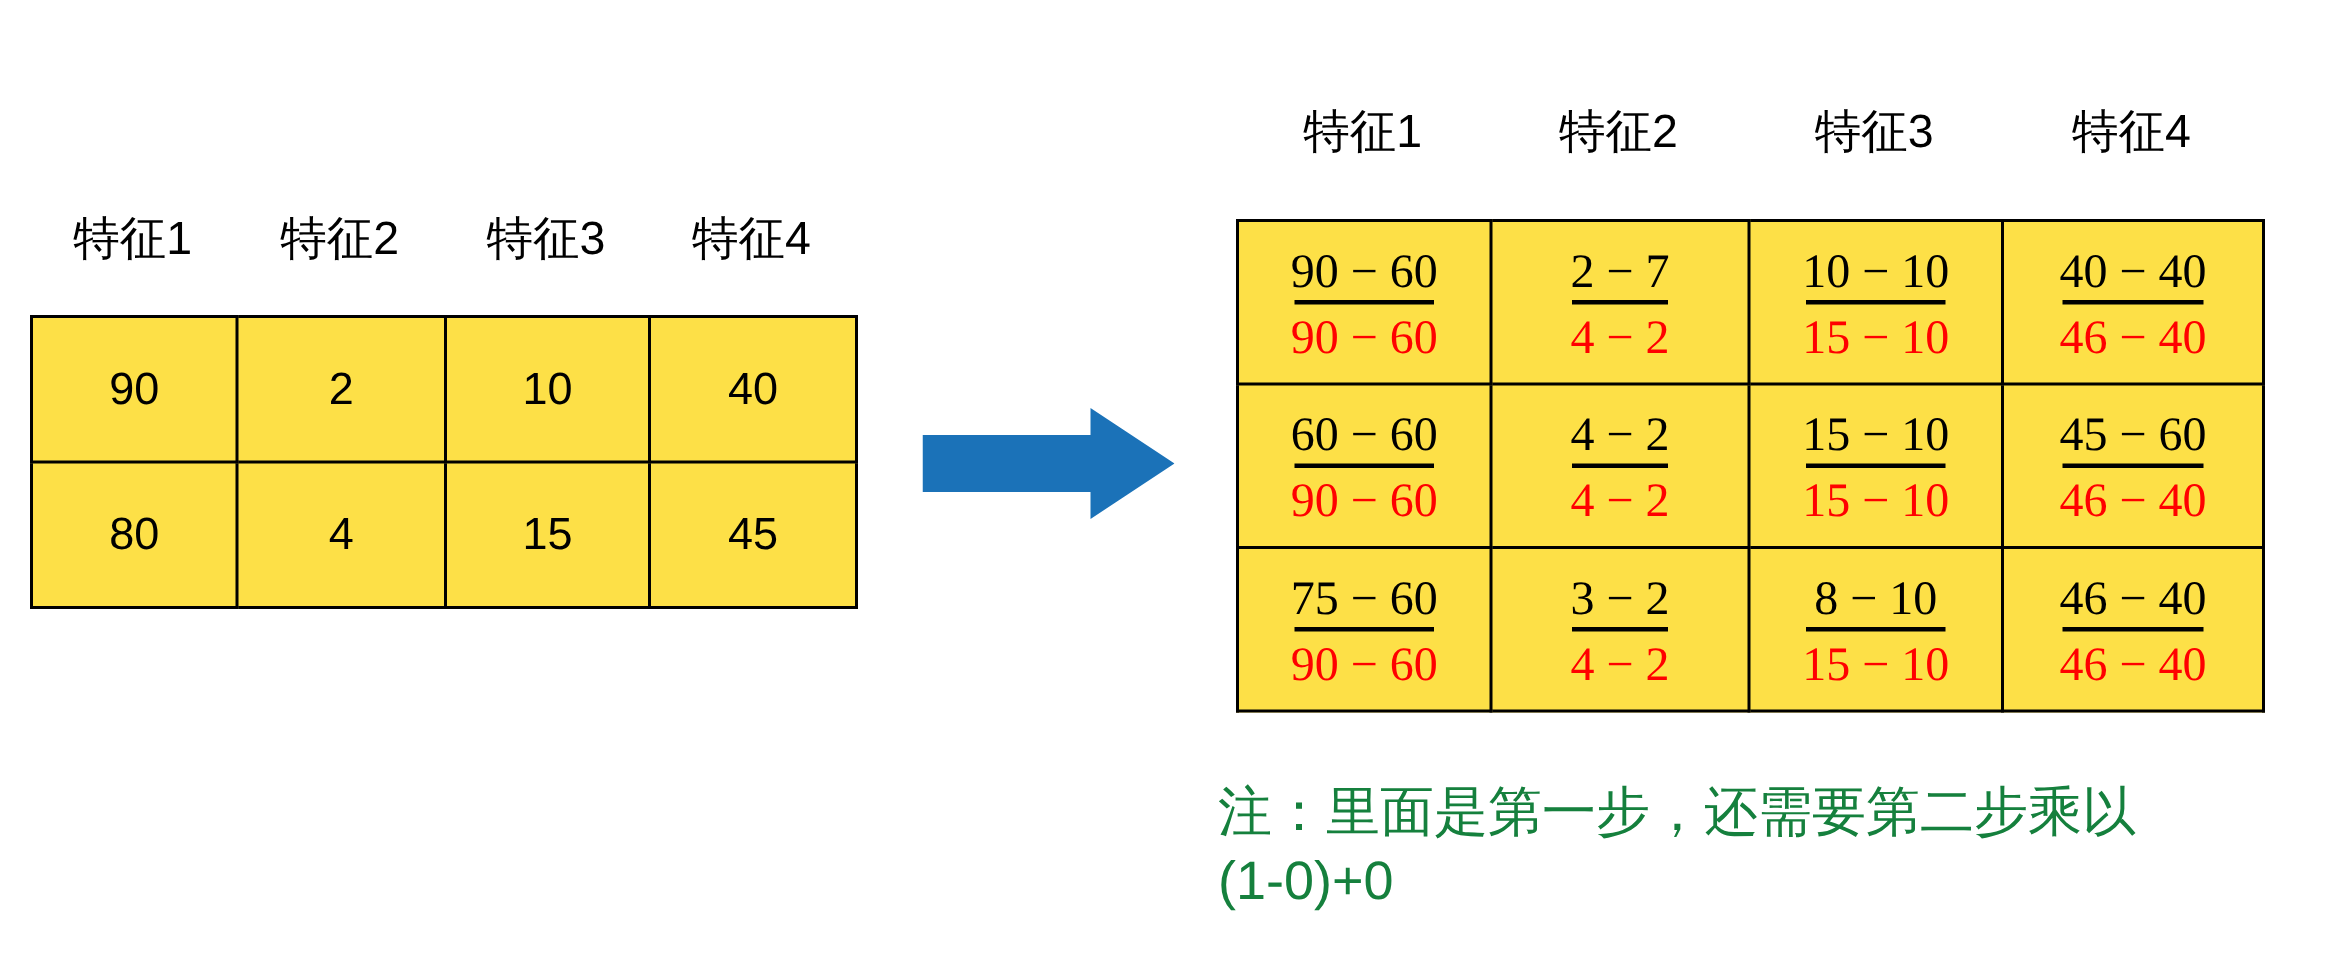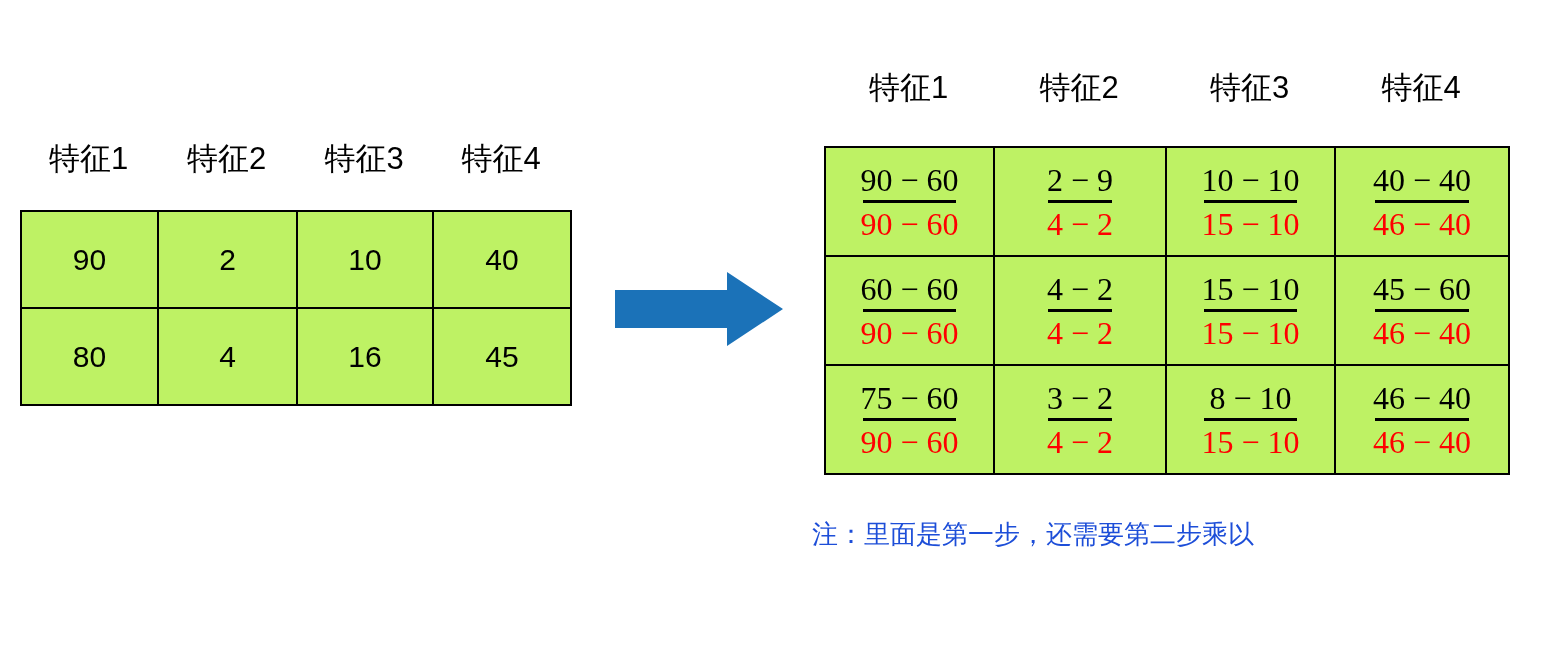--- a/index.html
+++ b/index.html
@@ -28,21 +28,21 @@
     line-height: 1.05;
     color: #000000;
     white-space: nowrap;
   }
 
   
   .grid {
     position: absolute;
     border-collapse: collapse;
     table-layout: fixed;
-    background: #bef264;
+    background: #fde047;
   }
   .grid td {
     border: 2px solid #000000;
     text-align: center;
     vertical-align: middle;
     padding: 1px;
   }
 
   #left-table {
     left: 20px;
@@ -132,23 +132,23 @@
     width: 168px;
     height: 74px;
   }
 
   
   #note {
     position: absolute;
     left: 812px;
     top: 518px;
     width: 720px;
-    font-size: 26px;
+    font-size: 36px;
     line-height: 1.28;
-    color: #1d4ed8;
+    color: #15803d;
   }
 </style>
 </head>
 <body>
 
 <div class="header-row" id="left-headers">
   <div class="header-cell">特征1</div>
   <div class="header-cell">特征2</div>
   <div class="header-cell">特征3</div>
   <div class="header-cell">特征4</div>
@@ -164,21 +164,21 @@
   <tbody>
     <tr>
       <td>90</td>
       <td>2</td>
       <td>10</td>
       <td>40</td>
     </tr>
     <tr>
       <td>80</td>
       <td>4</td>
-      <td>16</td>
+      <td>15</td>
       <td>45</td>
     </tr>
   </tbody>
 </table>
 
 <div id="arrow">
   <svg width="168" height="74" viewBox="0 0 168 74" xmlns="http://www.w3.org/2000/svg" aria-hidden="true">
     <polygon points="0,18 112,18 112,0 168,37 112,74 112,56 0,56" fill="#1b72b8"></polygon>
   </svg>
 </div>
@@ -201,21 +201,21 @@
     <tr>
       <td>
         <span class="fraction">
           <span class="num">90 − 60</span>
           <span class="bar"></span>
           <span class="den">90 − 60</span>
         </span>
       </td>
       <td>
         <span class="fraction">
-          <span class="num">2 − 9</span>
+          <span class="num">2 − 7</span>
           <span class="bar"></span>
           <span class="den">4 − 2</span>
         </span>
       </td>
       <td>
         <span class="fraction">
           <span class="num">10 − 10</span>
           <span class="bar"></span>
           <span class="den">15 − 10</span>
         </span>
@@ -286,13 +286,14 @@
           <span class="bar"></span>
           <span class="den">46 − 40</span>
         </span>
       </td>
     </tr>
   </tbody>
 </table>
 
 <div id="note">
   <div>注：里面是第一步，还需要第二步乘以</div>
+  <div>(1-0)+0</div>
 </div>
 
 </body></html>

